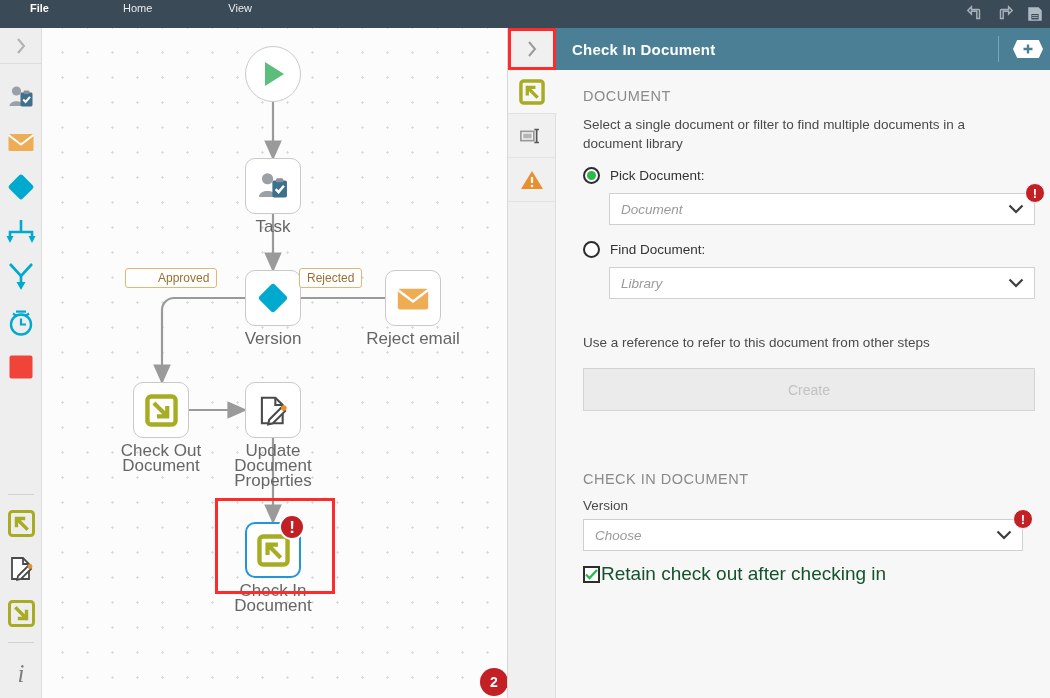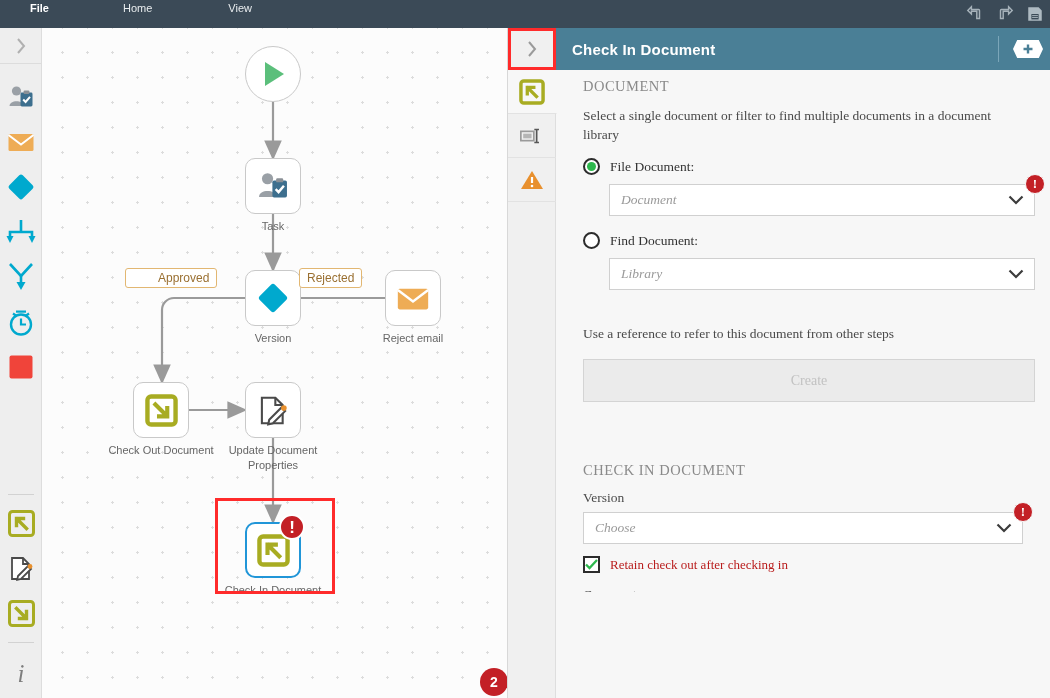--- a/index.html
+++ b/index.html
@@ -61,21 +61,21 @@
   .node { position: absolute; }
   .node-box {
     width: 56px; height: 56px; background: #ffffff;
     border: 1px solid #c9c9c9; border-radius: 10px;
     display: flex; align-items: center; justify-content: center;
     cursor: pointer;
   }
   .node-box.round { border-radius: 50%; width: 56px; height: 56px; }
   .node-box.selected { border: 2px solid #2196d8; }
   .node-label {
-    margin-top: 5px; text-align: center; font-size: 11px; color: #666666;
+    margin-top: 5px; text-align: center; font-size: 17px; color: #666666;
     line-height: 15px; width: 120px; margin-left: -32px; cursor: default;
   }
   .edge-label {
     position: absolute; background: #ffffff; border: 1px solid #e2b772;
     border-radius: 3px; color: #9a7032; font-size: 12px;
     padding: 2px 7px; white-space: nowrap; cursor: default;
   }
   .err-badge {
     position: absolute; width: 26px; height: 26px; border-radius: 50%;
     background: #c32026; color: #ffffff; font-weight: bold;
@@ -126,22 +126,22 @@
     position: absolute; left: 0; top: 42px; width: 48px; height: 628px;
     background: #f0f0f0; border-right: 1px solid #dedede;
   }
   .ptab {
     width: 48px; height: 44px; display: flex; align-items: center; justify-content: center;
     cursor: pointer; border-bottom: 1px solid #e2e2e2;
   }
   .ptab.active { background: #f7f7f7; border-right: 1px solid #f7f7f7; width: 49px; }
 
   .panel-body {
-    position: absolute; left: 48px; top: 32px; width: 495px; height: 532px;
-    padding: 18px 16px 0 27px; overflow: hidden; font-family: Liberation Serif, serif;
+    position: absolute; left: 48px; top: 42px; width: 495px; height: 532px;
+    padding: 18px 16px 0 27px; overflow: hidden;
   }
   .sec-title {
     font-size: 14.5px; color: #8a8a8a; letter-spacing: .5px;
     margin-bottom: 11px; cursor: default;
   }
   .sec-desc {
     font-size: 13.5px; color: #4a4a4a; line-height: 19px;
     margin-bottom: 14px; max-width: 425px; cursor: default;
   }
   .radio-row { display: flex; align-items: center; margin-bottom: 9px; }
@@ -177,21 +177,21 @@
     color: #c2c2c2; font-size: 14px; cursor: default;
   }
   .field-label {
     font-size: 13.5px; color: #4a4a4a; margin-bottom: 6px; cursor: default;
   }
   .check-row { display: flex; align-items: center; margin-top: 12px; }
   .checkbox {
     width: 17px; height: 17px; border: 2px solid #2c2c2c; background: #ffffff;
     display: flex; align-items: center; justify-content: center; cursor: pointer; flex: none;
   }
-  .check-label { font-size: 13px; color: #b91c1c; margin-left: 10px; cursor: default; }
+  .check-label { font-size: 19px; color: #14532d; margin-left: 1px; cursor: default; }
 </style>
 </head>
 <body>
 
 <div id="app">
 
   <div class="ribbon">
     <div class="ribbon-tab t-file">File</div>
     <div class="ribbon-tab t-home">Home</div>
     <div class="ribbon-tab t-view">View</div>
@@ -455,21 +455,21 @@
 
     <div class="panel-body">
 
       <div class="sec-title">DOCUMENT</div>
       <div class="sec-desc">Select a single document or filter to find multiple documents in a document library</div>
 
       <div class="radio-row">
         <div class="radio">
           <div class="dot"></div>
         </div>
-        <div class="radio-label">File Document:</div>
+        <div class="radio-label">Pick Document:</div>
       </div>
 
       <div class="field-wrap">
         <div class="select">
           <span class="ph">Document</span>
           <svg class="chev" width="16" height="10" viewBox="0 0 16 10">
             <path d="M1.5 1.5 L8 8 L14.5 1.5" fill="none" stroke="#3c3c3c" stroke-width="2.2"></path>
           </svg>
         </div>
         <div class="inline-err">!</div>

